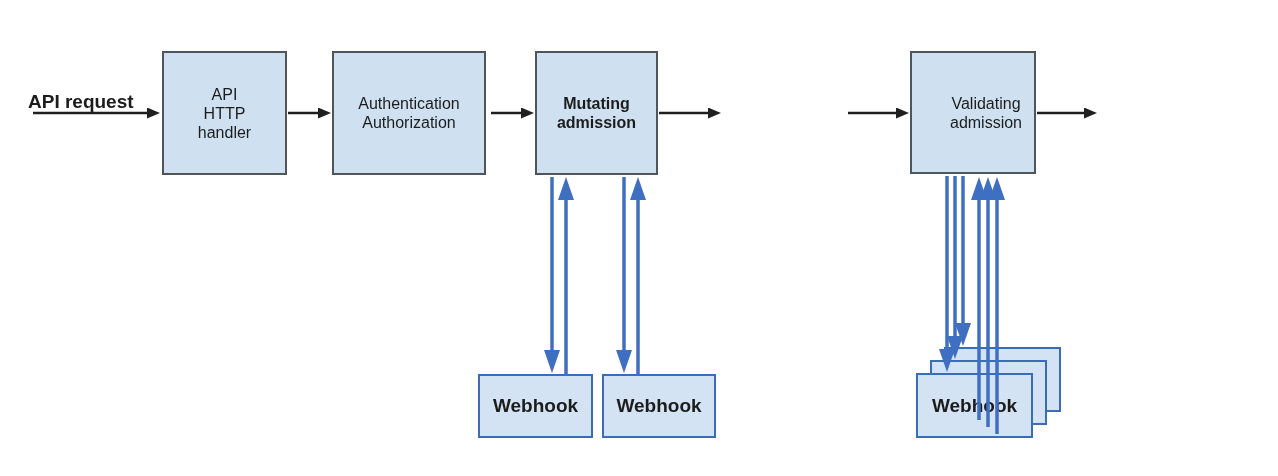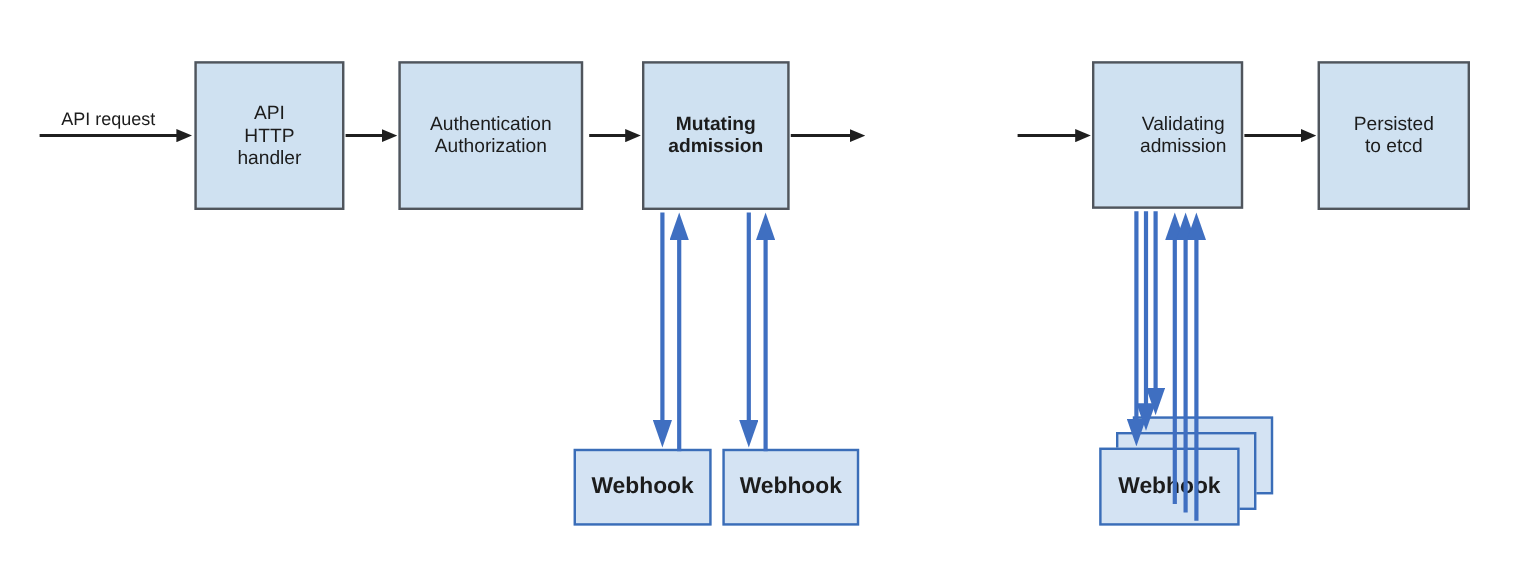--- a/index.html
+++ b/index.html
@@ -41,24 +41,24 @@
     justify-content: center;
     text-align: center;
   }
   .webhook .label {
     font-size: 19px;
     font-weight: bold;
     color: var(--text, #1c1c1c);
   }
   .request-label {
     position: absolute;
-    left: 51px;
+    left: 28px;
     top: 91px;
-    font-size: 15px;
-    font-weight: normal;
+    font-size: 19px;
+    font-weight: bold;
     color: var(--text, #1c1c1c);
   }
   .arrow-layer {
     position: absolute;
     left: 0;
     top: 0;
     width: 1278px;
     height: 476px;
     pointer-events: none;
   }
@@ -85,24 +85,20 @@
     <span class="label">Mutating
 admission</span>
   </div>
 
 
   <div class="node" style="left:910px; top:51px; width:126px; height:123px;padding-left:26px;">
     <span class="label">Validating
 admission</span>
   </div>
 
-  <div class="node" style="left:1098px; top:51px; width:127px; height:124px;">
-    <span class="label">Persisted
-to etcd</span>
-  </div>
 
   <div class="webhook" style="left:478px; top:374px; width:115px; height:64px;">
     <span class="label">Webhook</span>
   </div>
 
   <div class="webhook" style="left:602px; top:374px; width:114px; height:64px;">
     <span class="label">Webhook</span>
   </div>
 
   <div class="webhook" style="left:944px; top:347px; width:117px; height:65px;"></div>

